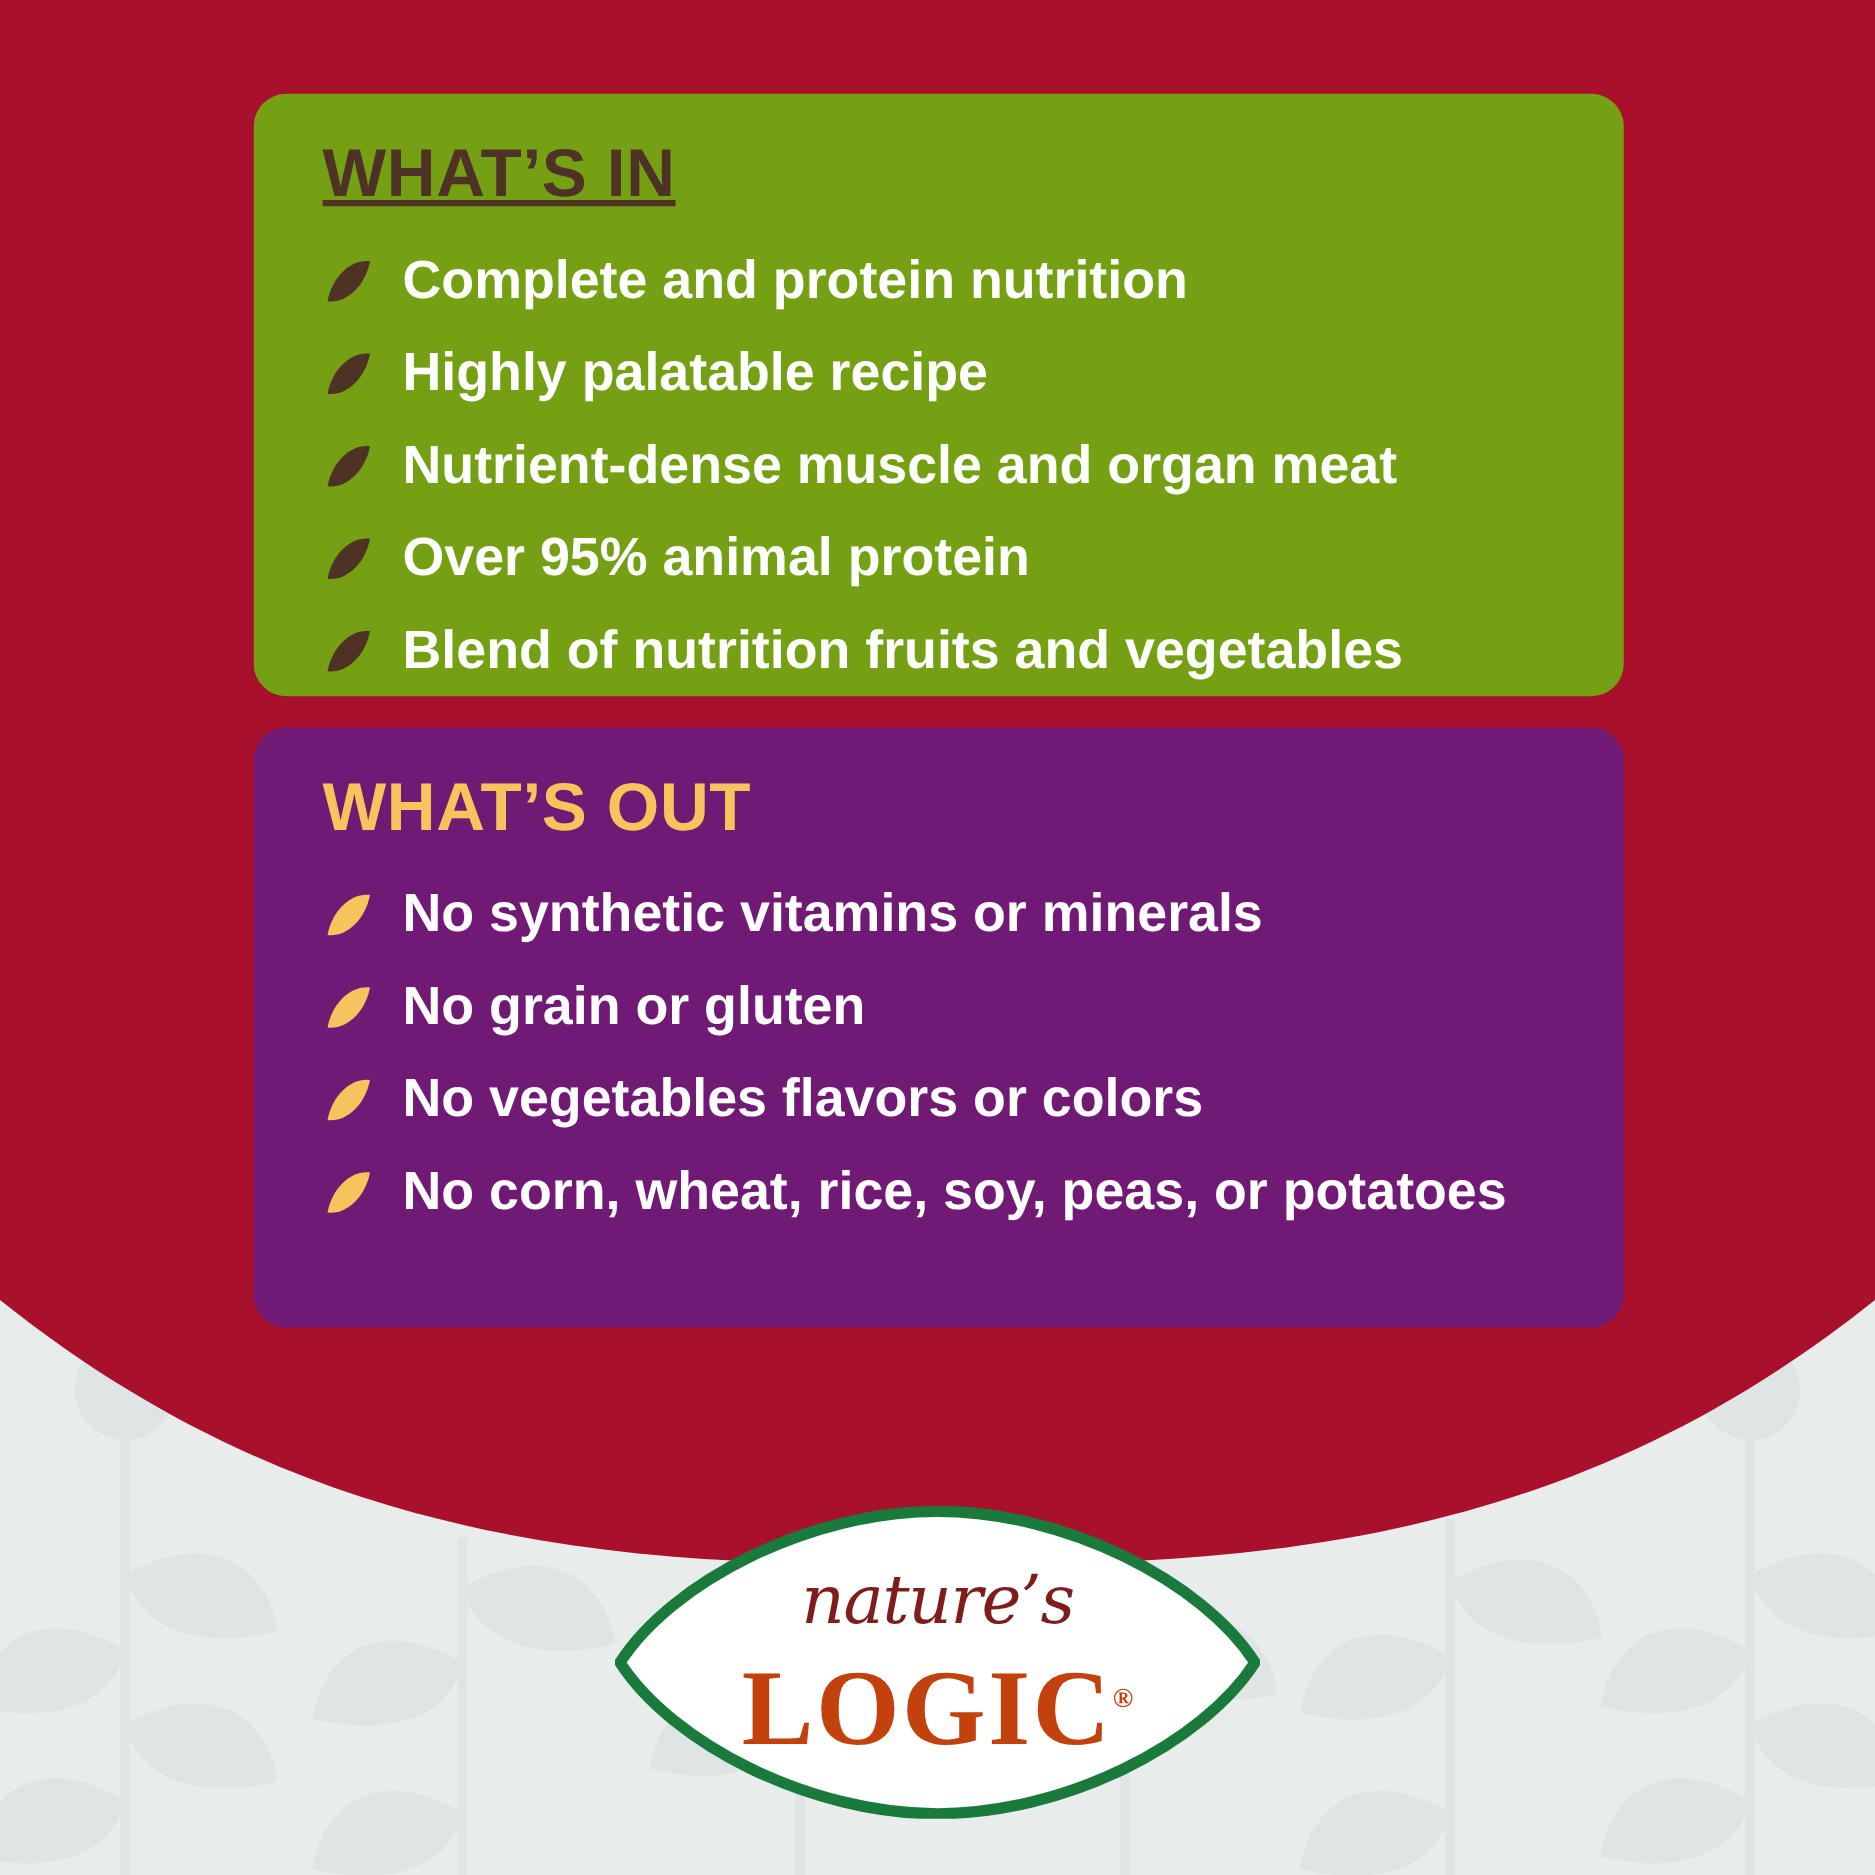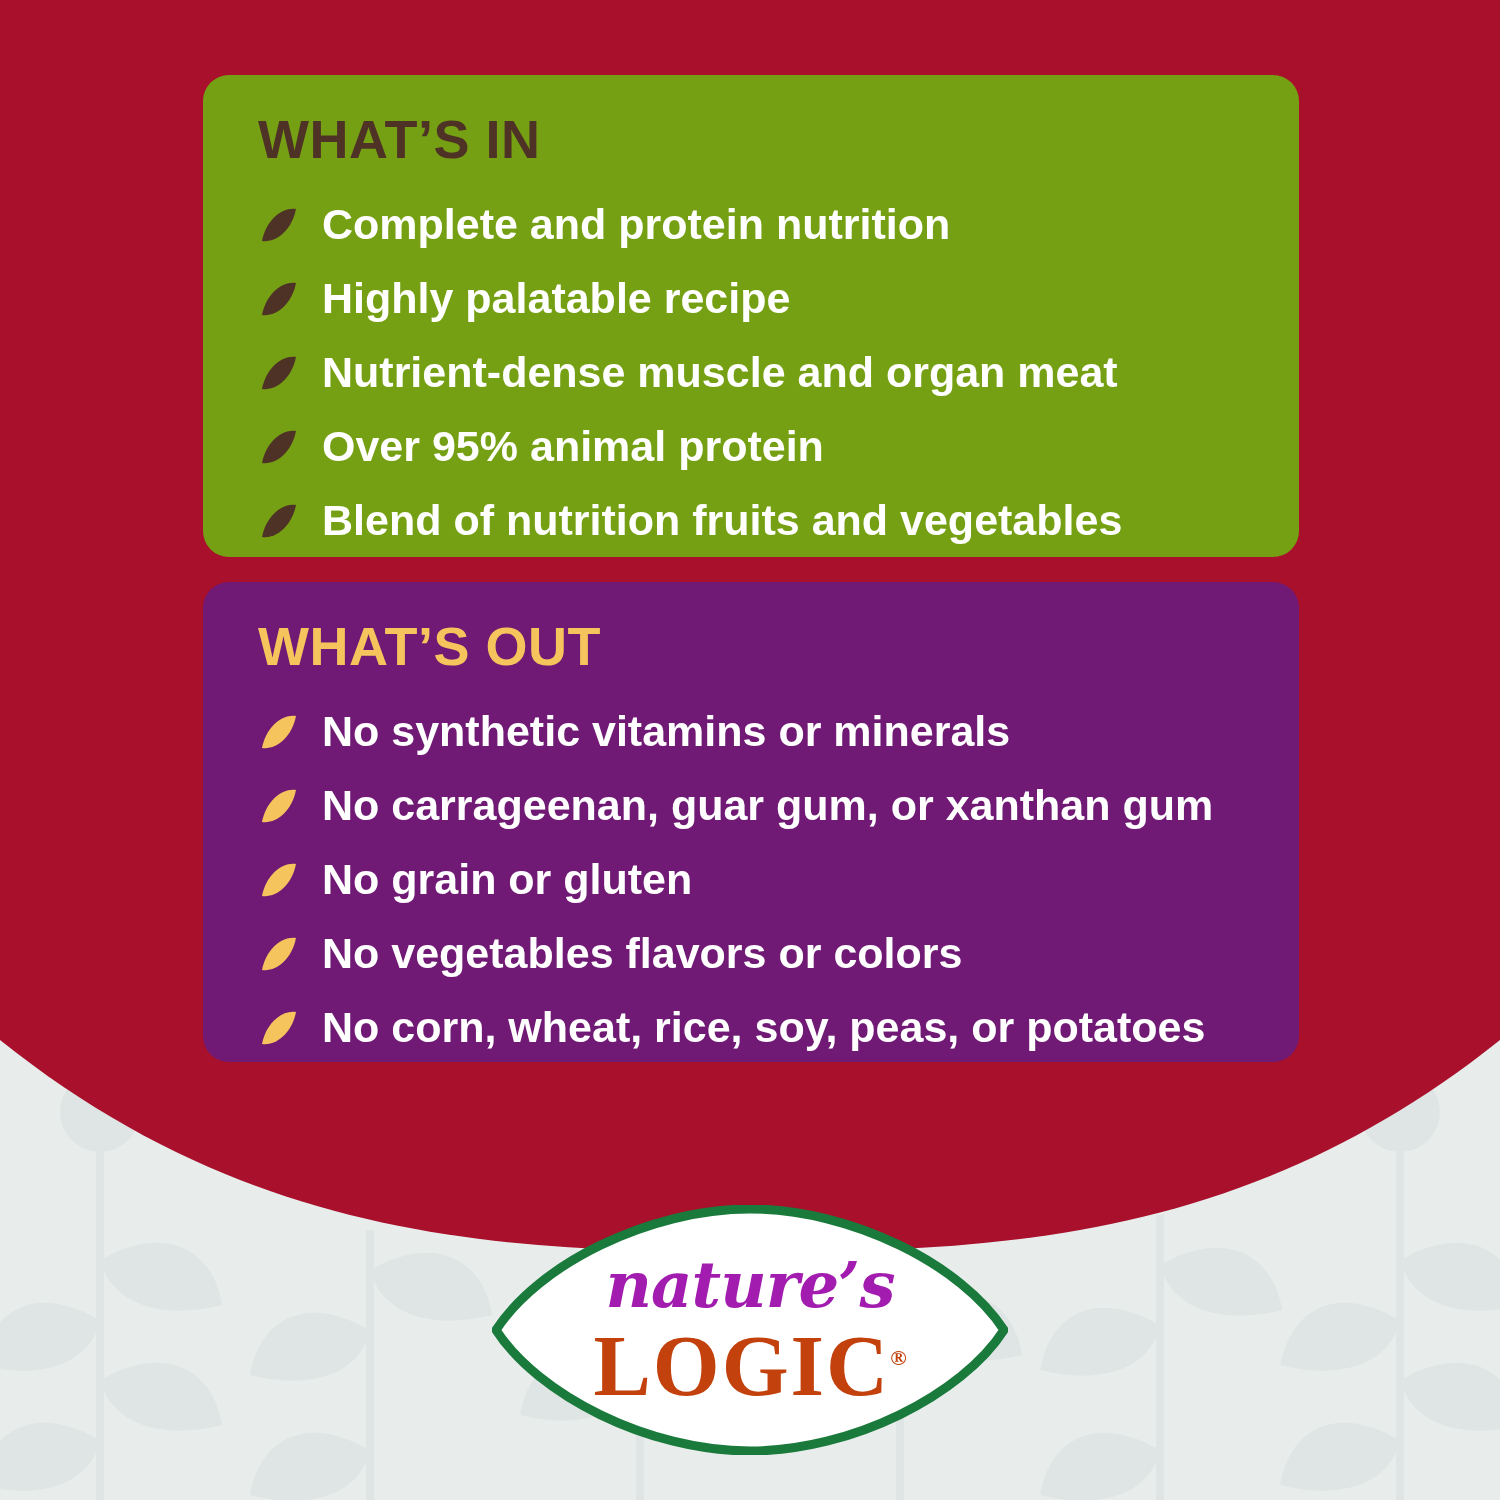--- a/index.html
+++ b/index.html
@@ -61,21 +61,21 @@
     padding: 36px 40px 28px 55px;
   }
 
   .panel-heading {
     font-size: 54px;
     font-weight: bold;
     letter-spacing: 0.5px;
     margin: 0 0 22px 0;
     line-height: 1.05;
   }
-  .heading-in  { color: #4f3226; }
+  .heading-in  { color: #4f3226; text-decoration: underline; }
   .heading-out { color: #f5c45c; }
 
   .bullet-list {
     list-style: none;
     margin: 0;
     padding: 0;
   }
 
   .bullet-item {
     display: flex;
@@ -109,23 +109,23 @@
     width: 516px;
     height: 250px;
   }
   .logo-text-nature {
     position: absolute;
     left: 0; top: 0;
     width: 516px;
     text-align: center;
     font-family: "DejaVu Serif", serif;
     font-style: italic;
-    font-weight: bold;
-    color: #a21caf;
-    font-size: 64px;
+    font-weight: normal;
+    color: #7f1d1d;
+    font-size: 54px;
     line-height: 1;
     letter-spacing: -1px;
   }
   .logo-text-logic {
     position: absolute;
     left: 0;
     width: 516px;
     text-align: center;
     font-family: "Liberation Serif", serif;
     font-weight: bold;
@@ -236,26 +236,20 @@
   </section>
 
   <section class="panel panel-out">
     <h2 class="panel-heading heading-out">WHAT’S OUT</h2>
     <ul class="bullet-list">
       <li class="bullet-item">
         <svg class="leaf" viewBox="0 0 42 42" aria-hidden="true">
           <path d="M38 5 C 34 26, 18 39, 4 37 C 8 16, 24 3, 38 5 Z" fill="#f5c45c"></path>
         </svg>
         <span class="bullet-text">No synthetic vitamins or minerals</span>
-      </li>
-      <li class="bullet-item">
-        <svg class="leaf" viewBox="0 0 42 42" aria-hidden="true">
-          <path d="M38 5 C 34 26, 18 39, 4 37 C 8 16, 24 3, 38 5 Z" fill="#f5c45c"></path>
-        </svg>
-        <span class="bullet-text">No carrageenan, guar gum, or xanthan gum</span>
       </li>
       <li class="bullet-item">
         <svg class="leaf" viewBox="0 0 42 42" aria-hidden="true">
           <path d="M38 5 C 34 26, 18 39, 4 37 C 8 16, 24 3, 38 5 Z" fill="#f5c45c"></path>
         </svg>
         <span class="bullet-text">No grain or gluten</span>
       </li>
       <li class="bullet-item">
         <svg class="leaf" viewBox="0 0 42 42" aria-hidden="true">
           <path d="M38 5 C 34 26, 18 39, 4 37 C 8 16, 24 3, 38 5 Z" fill="#f5c45c"></path>

